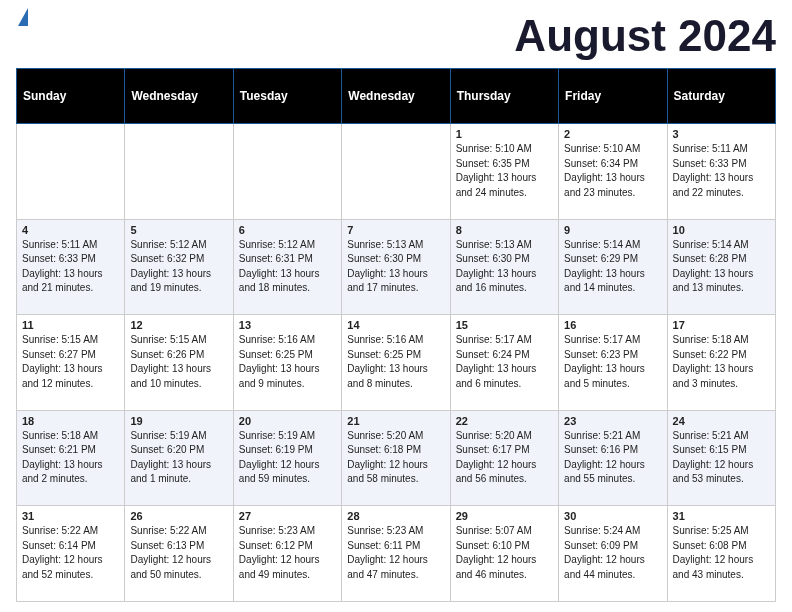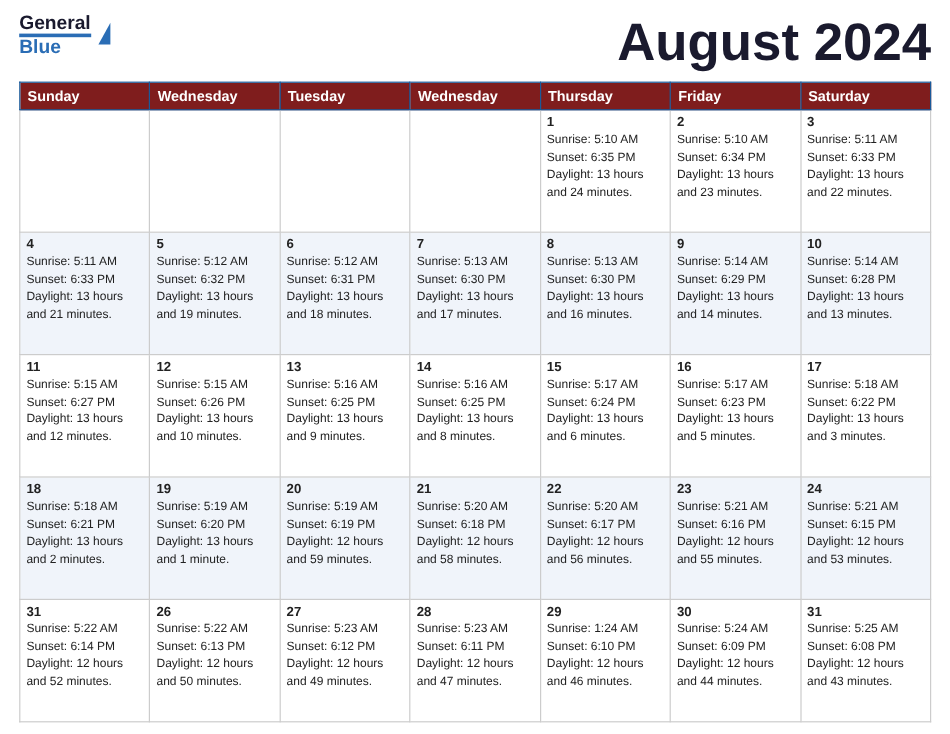--- a/index.html
+++ b/index.html
@@ -35,24 +35,24 @@
     .location {
       font-size: 16px;
       color: #333;
     }
     .calendar-table {
       width: 100%;
       border-collapse: collapse;
       flex: 1;
     }
     .calendar-table thead tr th {
-      background: #7f1d1d;
+      background: #000000;
       color: #fff;
       text-align: left;
-      padding: 4px 6px;
+      padding: 20px 6px;
       font-size: 12px;
       font-weight: bold;
       border: 1px solid #1a5a9a;
     }
     .calendar-table tbody tr td {
       vertical-align: top;
       padding: 4px 5px;
       font-size: 9px;
       color: #222;
       border: 1px solid #ccc;
@@ -110,24 +110,20 @@
       margin-left: 2px;
       margin-top: -4px;
     }
   </style>
 </head>
 <body>
 
 <div class="page">
   <div class="header">
     <div class="logo-wrapper">
-      <div class="logo-text-group">
-        <span class="logo-top">General</span>
-        <span class="logo-bottom">Blue</span>
-      </div>
       <div class="logo-triangle"></div>
     </div>
     <div class="title-block">
       <div class="month-title">August 2024</div>
     </div>
   </div>
 
   <table class="calendar-table">
     <thead>
       <tr>
@@ -345,21 +341,21 @@
           </td>
           <td>
             <span class="day-num">28</span>
             <div class="day-info">Sunrise: 5:23 AM
 Sunset: 6:11 PM
 Daylight: 12 hours
 and 47 minutes.</div>
           </td>
           <td>
             <span class="day-num">29</span>
-            <div class="day-info">Sunrise: 1:24 AM
+            <div class="day-info">Sunrise: 5:07 AM
 Sunset: 6:10 PM
 Daylight: 12 hours
 and 46 minutes.</div>
           </td>
           <td>
             <span class="day-num">30</span>
             <div class="day-info">Sunrise: 5:24 AM
 Sunset: 6:09 PM
 Daylight: 12 hours
 and 44 minutes.</div>

